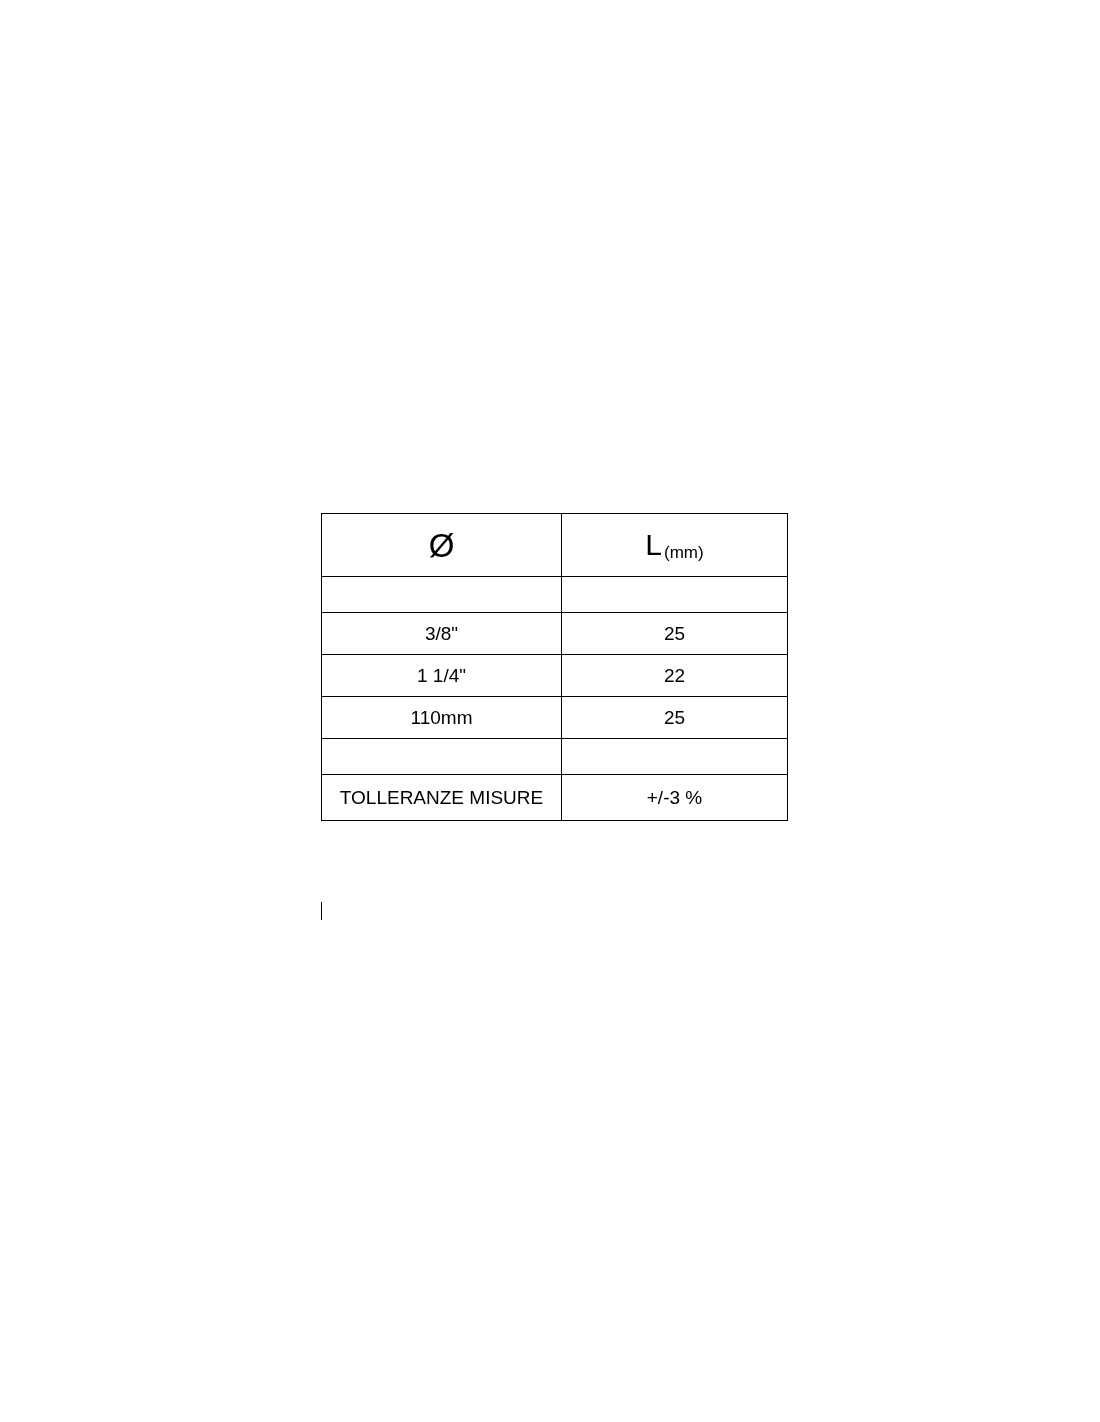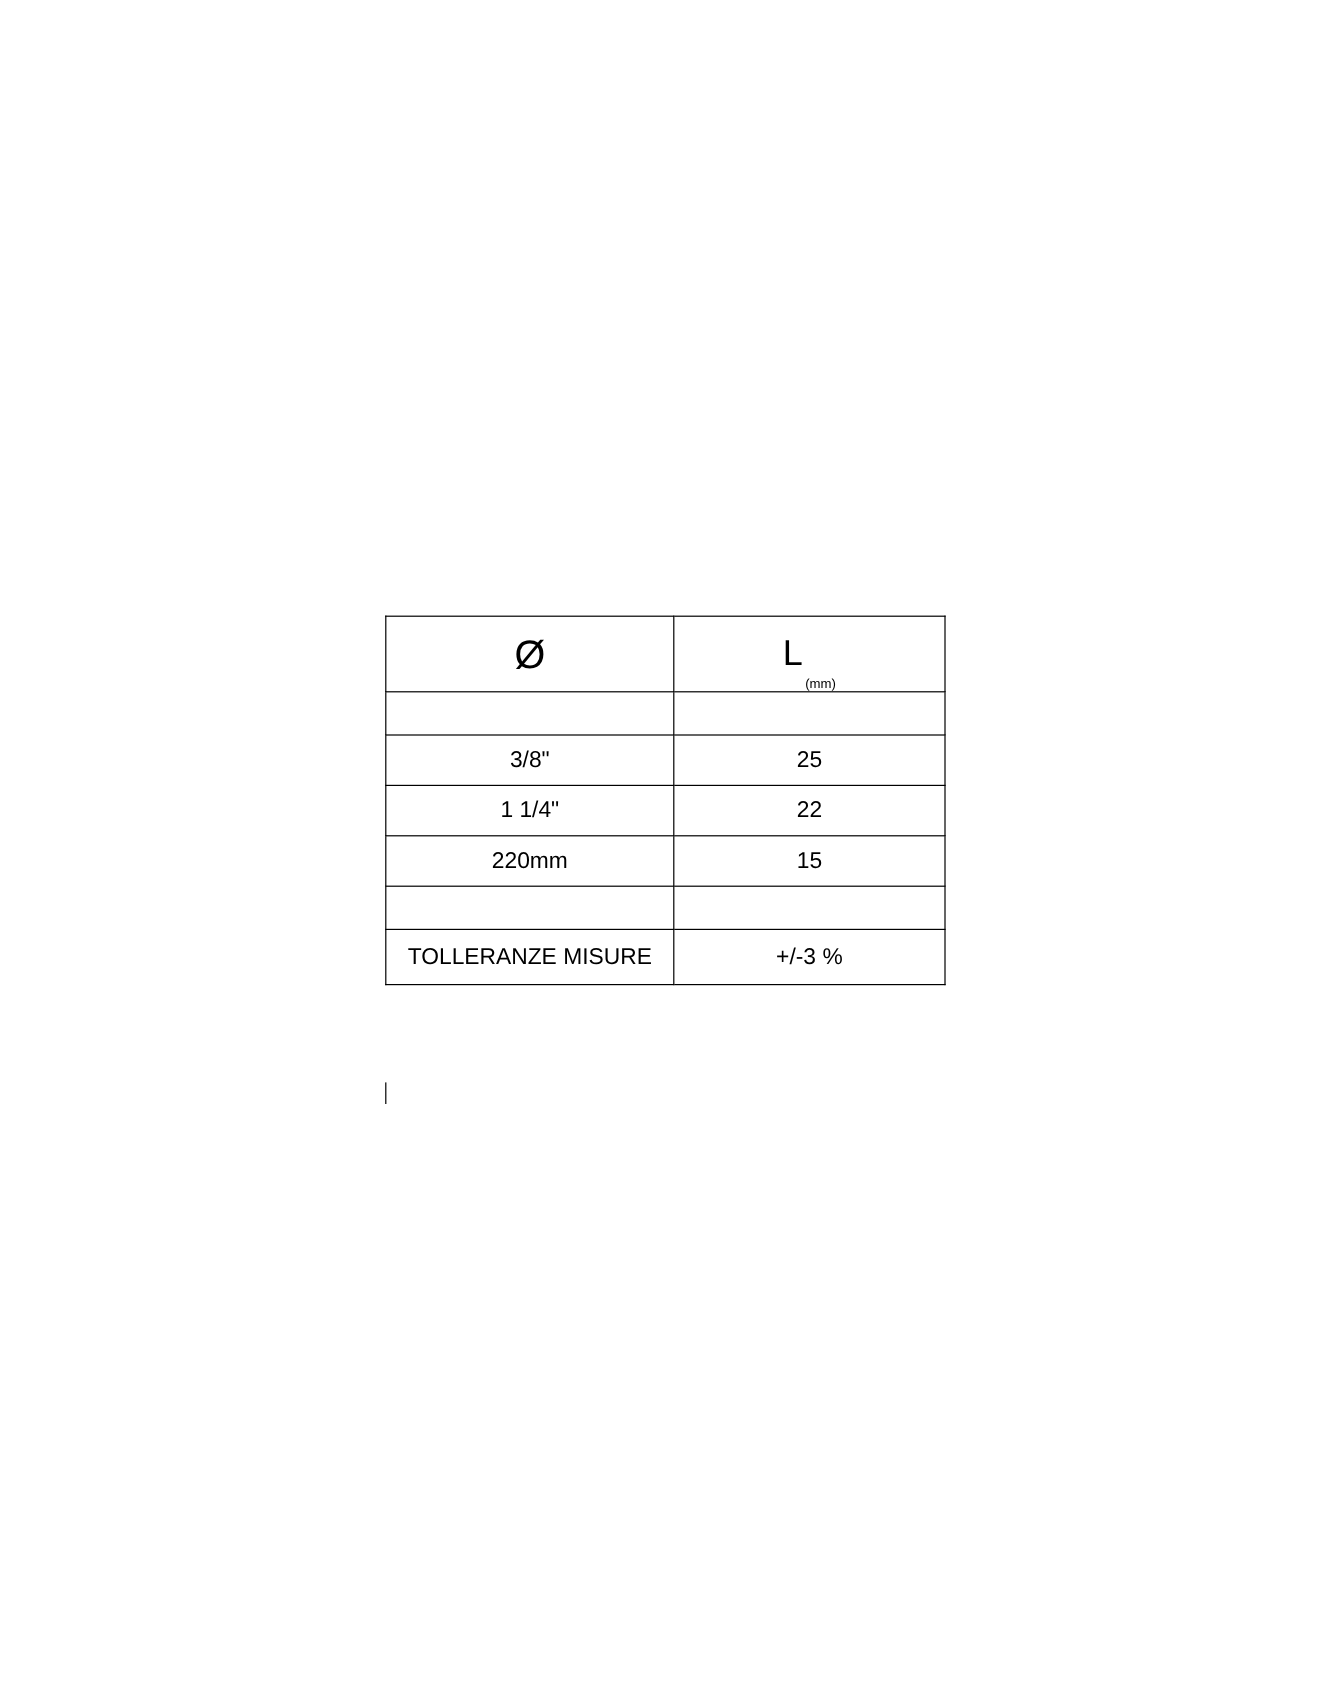--- a/index.html
+++ b/index.html
@@ -43,24 +43,24 @@
   }
   .hdr-dia {
     font-size: 33px;
     line-height: 1;
   }
   .hdr-len {
     font-size: 30px;
     line-height: 1;
   }
   .hdr-len .unit {
-    font-size: 11px;
+    font-size: 17px;
     vertical-align: baseline;
     position: relative;
-    top: 19px;
+    top: 3px;
     margin-left: 2px;
   }
 
   
   .row-blank td {
     height: 35px;
   }
 
   
   .row-data td {
@@ -108,22 +108,22 @@
     </tr>
     <tr class="row-data">
       <td>3/8"</td>
       <td>25</td>
     </tr>
     <tr class="row-data">
       <td>1 1/4"</td>
       <td>22</td>
     </tr>
     <tr class="row-data">
-      <td>220mm</td>
-      <td>15</td>
+      <td>110mm</td>
+      <td>25</td>
     </tr>
     <tr class="row-blank">
       <td></td>
       <td></td>
     </tr>
     <tr class="row-tolerance">
       <td class="tol-label">TOLLERANZE MISURE</td>
       <td>+/-3 %</td>
     </tr>
   </tbody>

